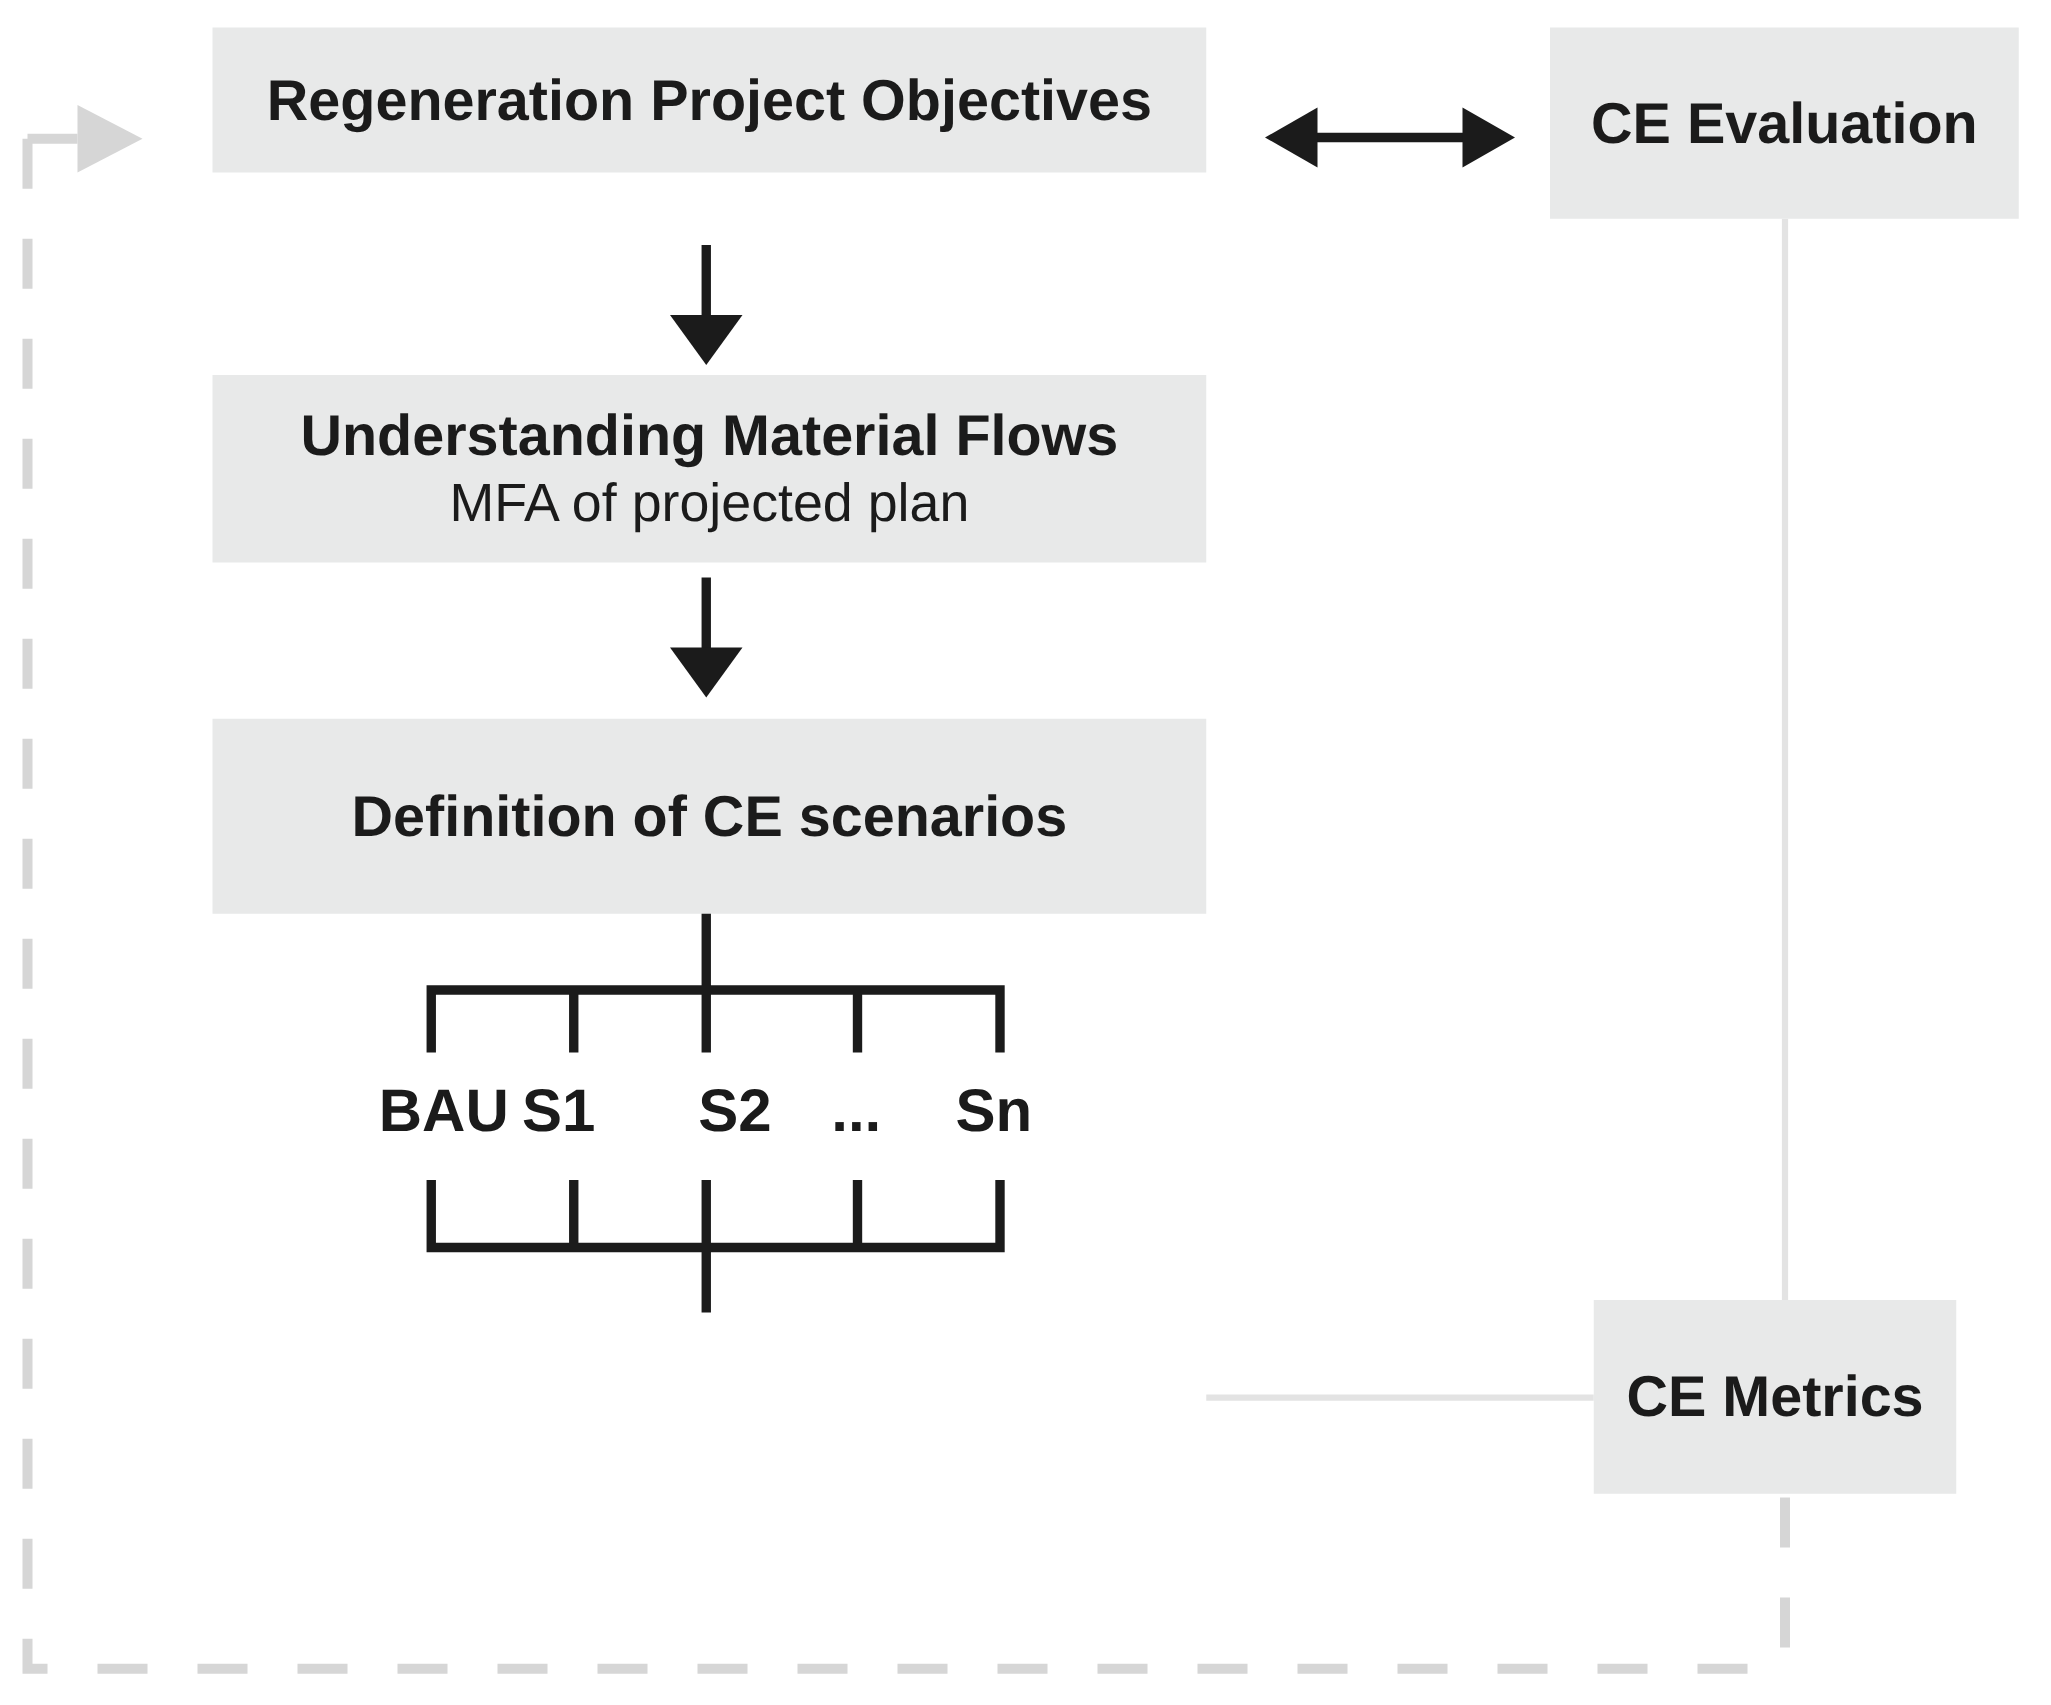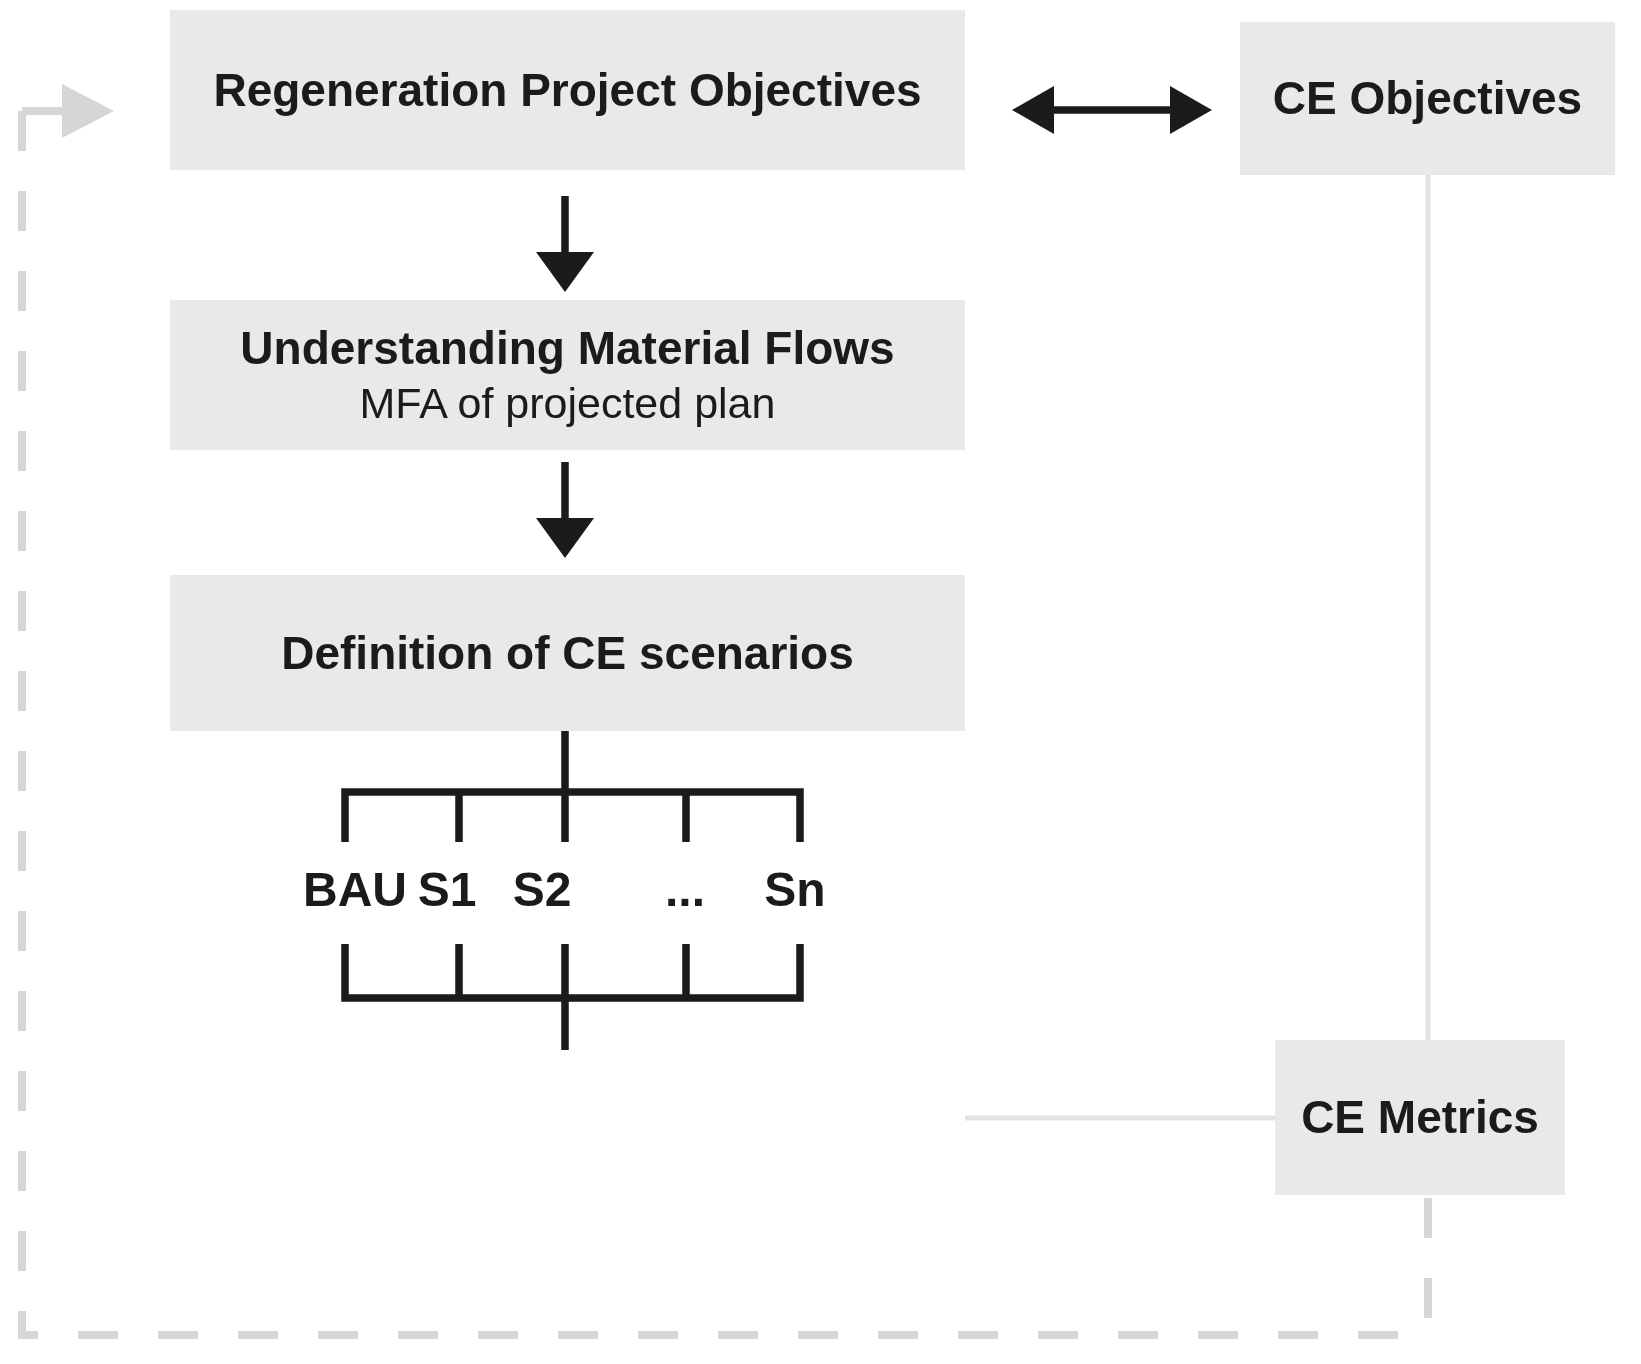--- a/index.html
+++ b/index.html
@@ -71,39 +71,39 @@
     text-align: center;
     font-weight: bold;
     font-size: 46px;
     line-height: 1.15;
   }
   .box .subtitle {
     font-weight: normal;
     font-size: 43px;
     margin-top: 4px;
   }
-  .box-regeneration  { left: 170px;  top: 10px;   width: 795px; height: 160px; }
+  .box-regeneration  { left: 170px;  top: 22px;   width: 795px; height: 116px; }
   .box-understanding { left: 170px;  top: 300px;  width: 795px; height: 150px; }
   .box-definition    { left: 170px;  top: 575px;  width: 795px; height: 156px; }
   .box-evaluation    { left: 170px;  top: 1045px; width: 795px; height: 150px; }
   .box-ce-principles { left: 1240px; top: 22px;   width: 375px; height: 153px; }
   .box-ce-metrics    { left: 1275px; top: 1040px; width: 290px; height: 155px; }
   .fan-label {
     position: absolute;
     top: 864px;
     transform: translateX(-50%);
     color: var(--text);
     font-weight: bold;
     font-size: 48px;
     line-height: 52px;
     white-space: nowrap;
   }
   .fan-label-0 { left: 355px; }
   .fan-label-1 { left: 447px; }
-  .fan-label-2 { left: 542px; }
+  .fan-label-2 { left: 588px; }
   .fan-label-3 { left: 685px; }
   .fan-label-4 { left: 795px; text-align: right; }
 </style>
 </head>
 <body>
 
 <div class="canvas">
 
   <svg class="connectors" viewBox="0 0 1641 1364" aria-hidden="true">
 
@@ -142,21 +142,21 @@
     <g class="dark">
       <path d="M345,944 V998 H800 V944 M459,944 V998 M686,944 V998 M565,944 V1050"></path>
     </g>
   </svg>
 
   <div class="box box-regeneration">
     <span>Regeneration Project Objectives</span>
   </div>
 
   <div class="box box-ce-principles">
-    <span>CE Objectives</span>
+    <span>CE Evaluation</span>
   </div>
 
   <div class="box box-understanding">
     <span>Understanding Material Flows</span>
     <span class="subtitle">MFA of projected plan</span>
   </div>
 
   <div class="box box-definition">
     <span>Definition of CE scenarios</span>
   </div>

